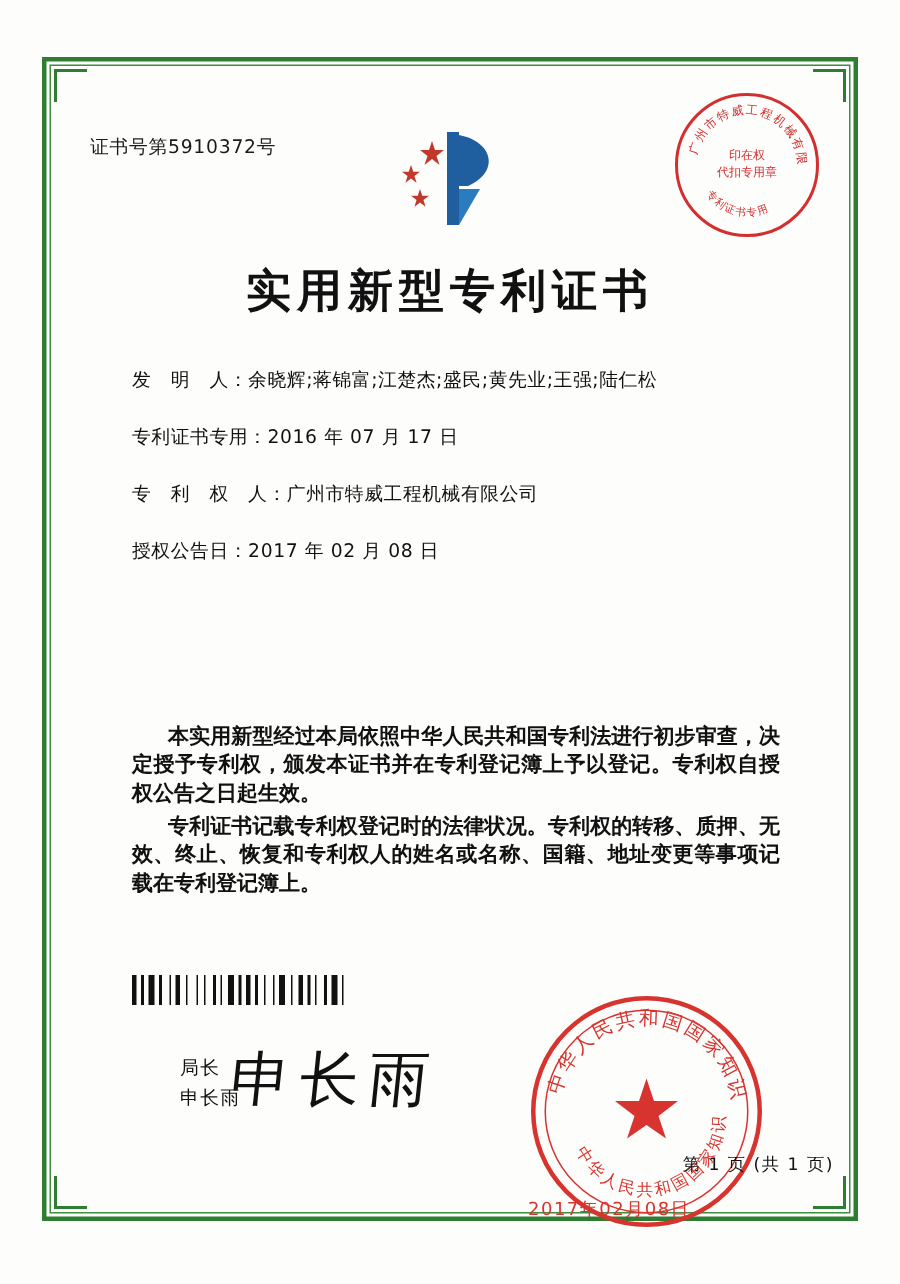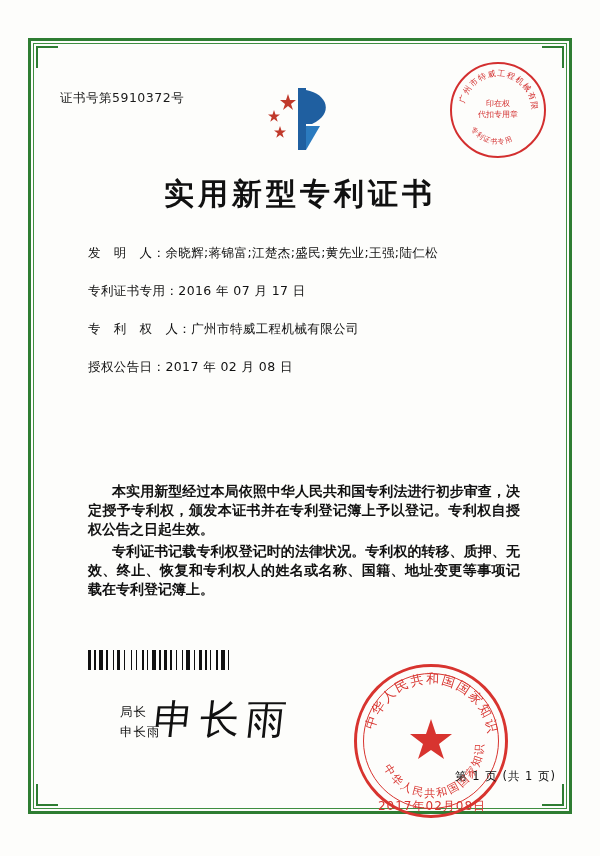--- a/index.html
+++ b/index.html
@@ -150,21 +150,21 @@
     border-radius:50%;
     color:#d8342f;
   }
   .seal-date{
     position:absolute;
     right:44px;top:742px;
     font-size:12px;
     color:#d8342f;
     letter-spacing:1px;
     width:160px;
-    text-align:center;
+    text-align:left;
   }
 
   .footer{
     position:absolute;
     left:0;right:0;bottom:14px;
     text-align:right;
     font-size:11.5px;
     color:#111;
     letter-spacing:1px;
   }

